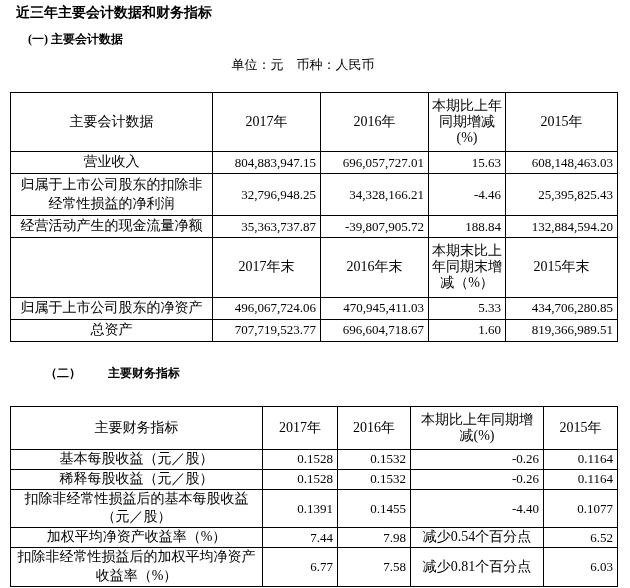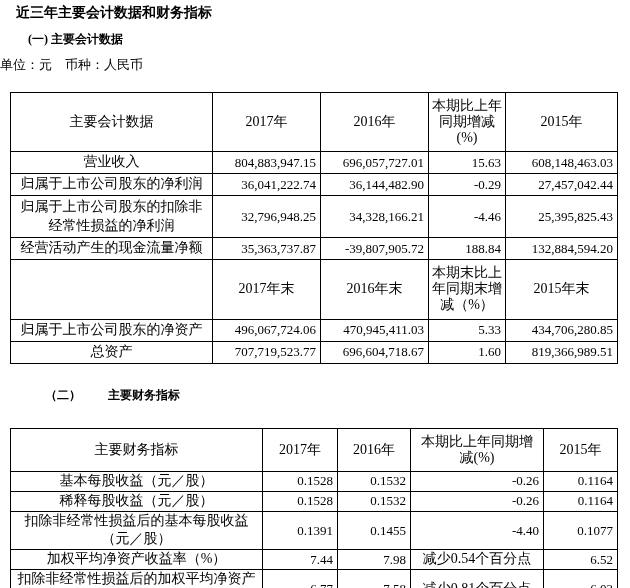--- a/index.html
+++ b/index.html
@@ -13,21 +13,21 @@
     margin:0 0 0 16px;font-size:14px;font-weight:bold;line-height:16px;
   }
   .section-heading{
     font-size:12px;font-weight:bold;line-height:16px;
   }
   .section1{margin:10px 0 0 28px;}
   .section2{margin:23px 1px 0 45px;text-decoration:underline;}
   .section2 .sec-num{display:inline-block;}
   .section2 .sec-label{display:inline-block;margin-left:27px;}
   .unit-note{
-    margin-top:10px;text-align:left;padding-right:24px;font-size:13px;line-height:16px;
+    margin-top:10px;text-align:center;padding-right:24px;font-size:13px;line-height:16px;
   }
   table{
     border-collapse:collapse;table-layout:fixed;
     margin-left:10px;width:607px;
   }
   .tbl1{margin-top:19px;}
   .tbl2{margin-top:25px;}
   td{
     border:1px solid #000;padding:0 4px;vertical-align:middle;
     font-size:13px;line-height:1.35;overflow:hidden;
@@ -68,27 +68,20 @@
 同期增减
 (%)</td>
           <td class="hdr">2015年</td>
         </tr>
         <tr style="height: 22px;">
           <td class="lbl">营业收入</td>
           <td class="num">804,883,947.15</td>
           <td class="num">696,057,727.01</td>
           <td class="num">15.63</td>
           <td class="num">608,148,463.03</td>
-        </tr>
-        <tr style="height: 22px;">
-          <td class="lbl">归属于上市公司股东的净利润</td>
-          <td class="num">36,041,222.74</td>
-          <td class="num">36,144,482.90</td>
-          <td class="num">-0.29</td>
-          <td class="num">27,457,042.44</td>
         </tr>
         <tr style="height: 42px;">
           <td class="lbl">归属于上市公司股东的扣除非经常性损益的净利润</td>
           <td class="num">32,796,948.25</td>
           <td class="num">34,328,166.21</td>
           <td class="num">-4.46</td>
           <td class="num">25,395,825.43</td>
         </tr>
         <tr style="height: 22px; padding-left: 24px;">
           <td class="lbl">经营活动产生的现金流量净额</td>

